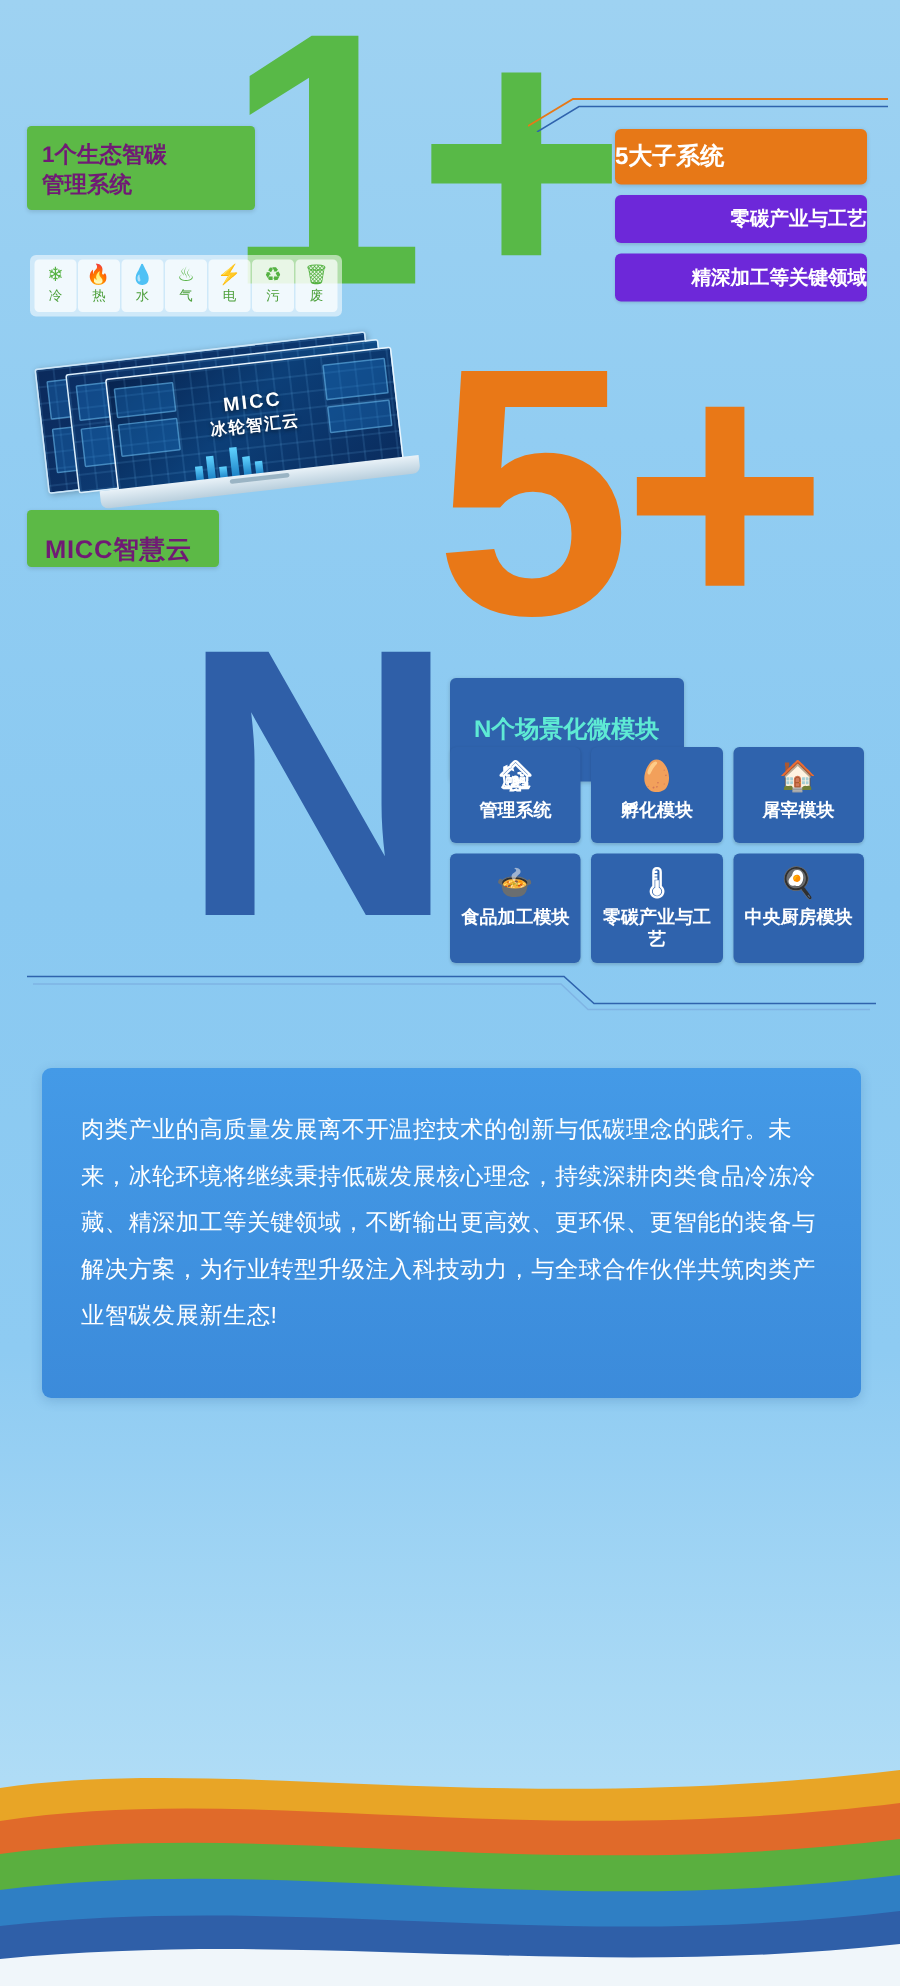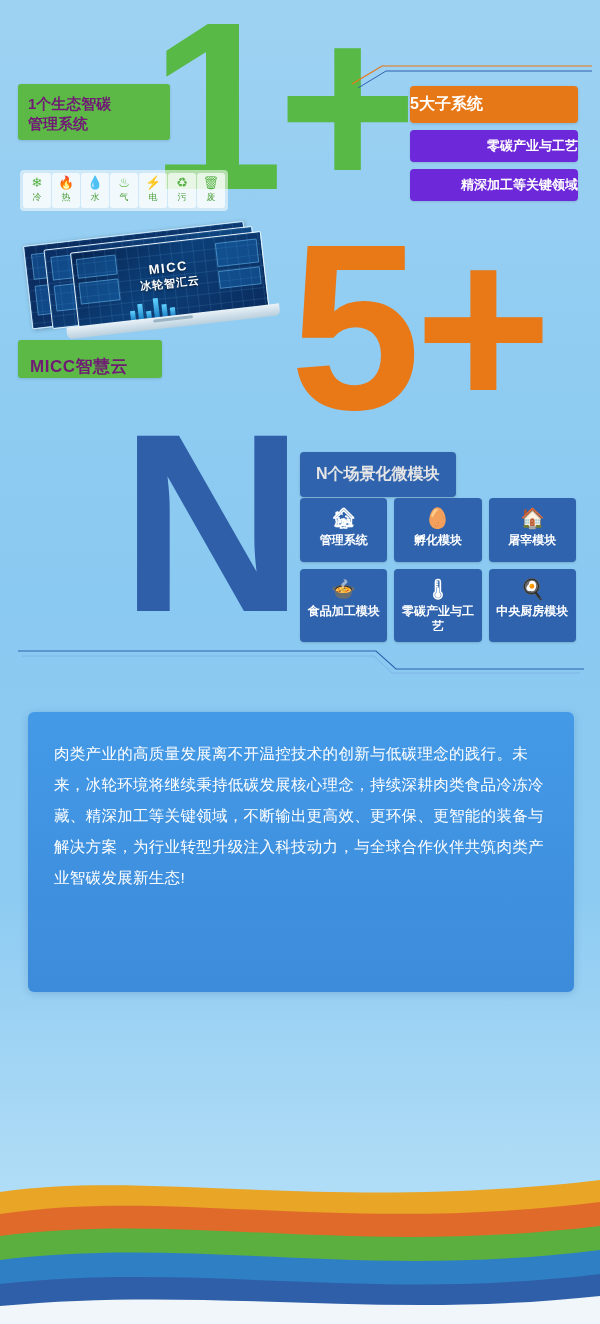--- a/index.html
+++ b/index.html
@@ -59,21 +59,21 @@
     border-radius: 3px;
     padding: 6px 10px;
     font-size: 15px;
     line-height: 1.35;
     box-shadow: 0 1px 3px rgba(0,0,0,.12);
   }
   .chip-green span { display: block; }
 
   .chip-micc {
     left: 18px; top: 340px;
-    width: 144px; height: 38px;
+    width: 128px; height: 38px;
     background: #5cb946;
     border-radius: 3px;
     padding: 0 12px;
     font-size: 17px;
     letter-spacing: .5px;
     box-shadow: 0 1px 3px rgba(0,0,0,.12);
   }
 
   
   .energy-strip {
@@ -206,24 +206,24 @@
     padding: 7px 0;
     border-radius: 4px;
     box-shadow: 0 1px 2px rgba(0,0,0,.12);
   }
 
   
   .mod-title {
     position: absolute;
     left: 300px; top: 452px;
     background: #2f63ad;
-    color: #e5e5e5;
+    color: #5eead4;
     font-weight: 700;
     font-size: 16px;
-    padding: 12px 16px;
+    padding: 24px 16px;
     border-radius: 4px;
     box-shadow: 0 1px 3px rgba(0,0,0,.18);
   }
   .mod-grid {
     position: absolute;
     left: 300px; top: 498px;
     width: 276px;
     display: grid;
     grid-template-columns: repeat(3, 1fr);
     gap: 7px;
@@ -244,21 +244,21 @@
     display: block;
     font-size: 20px;
     line-height: 22px;
     margin-bottom: 4px;
   }
 
   
   .para-panel {
     position: absolute;
     left: 28px; top: 712px;
-    width: 546px; height: 280px;
+    width: 546px; height: 220px;
     background: linear-gradient(180deg, rgba(62,150,230,.92), rgba(48,130,215,.88));
     border-radius: 6px;
     padding: 26px 26px;
     color: #ffffff;
     font-size: 15.5px;
     line-height: 2.0;
     letter-spacing: .3px;
     box-shadow: 0 2px 8px rgba(20,70,130,.2);
   }
 

